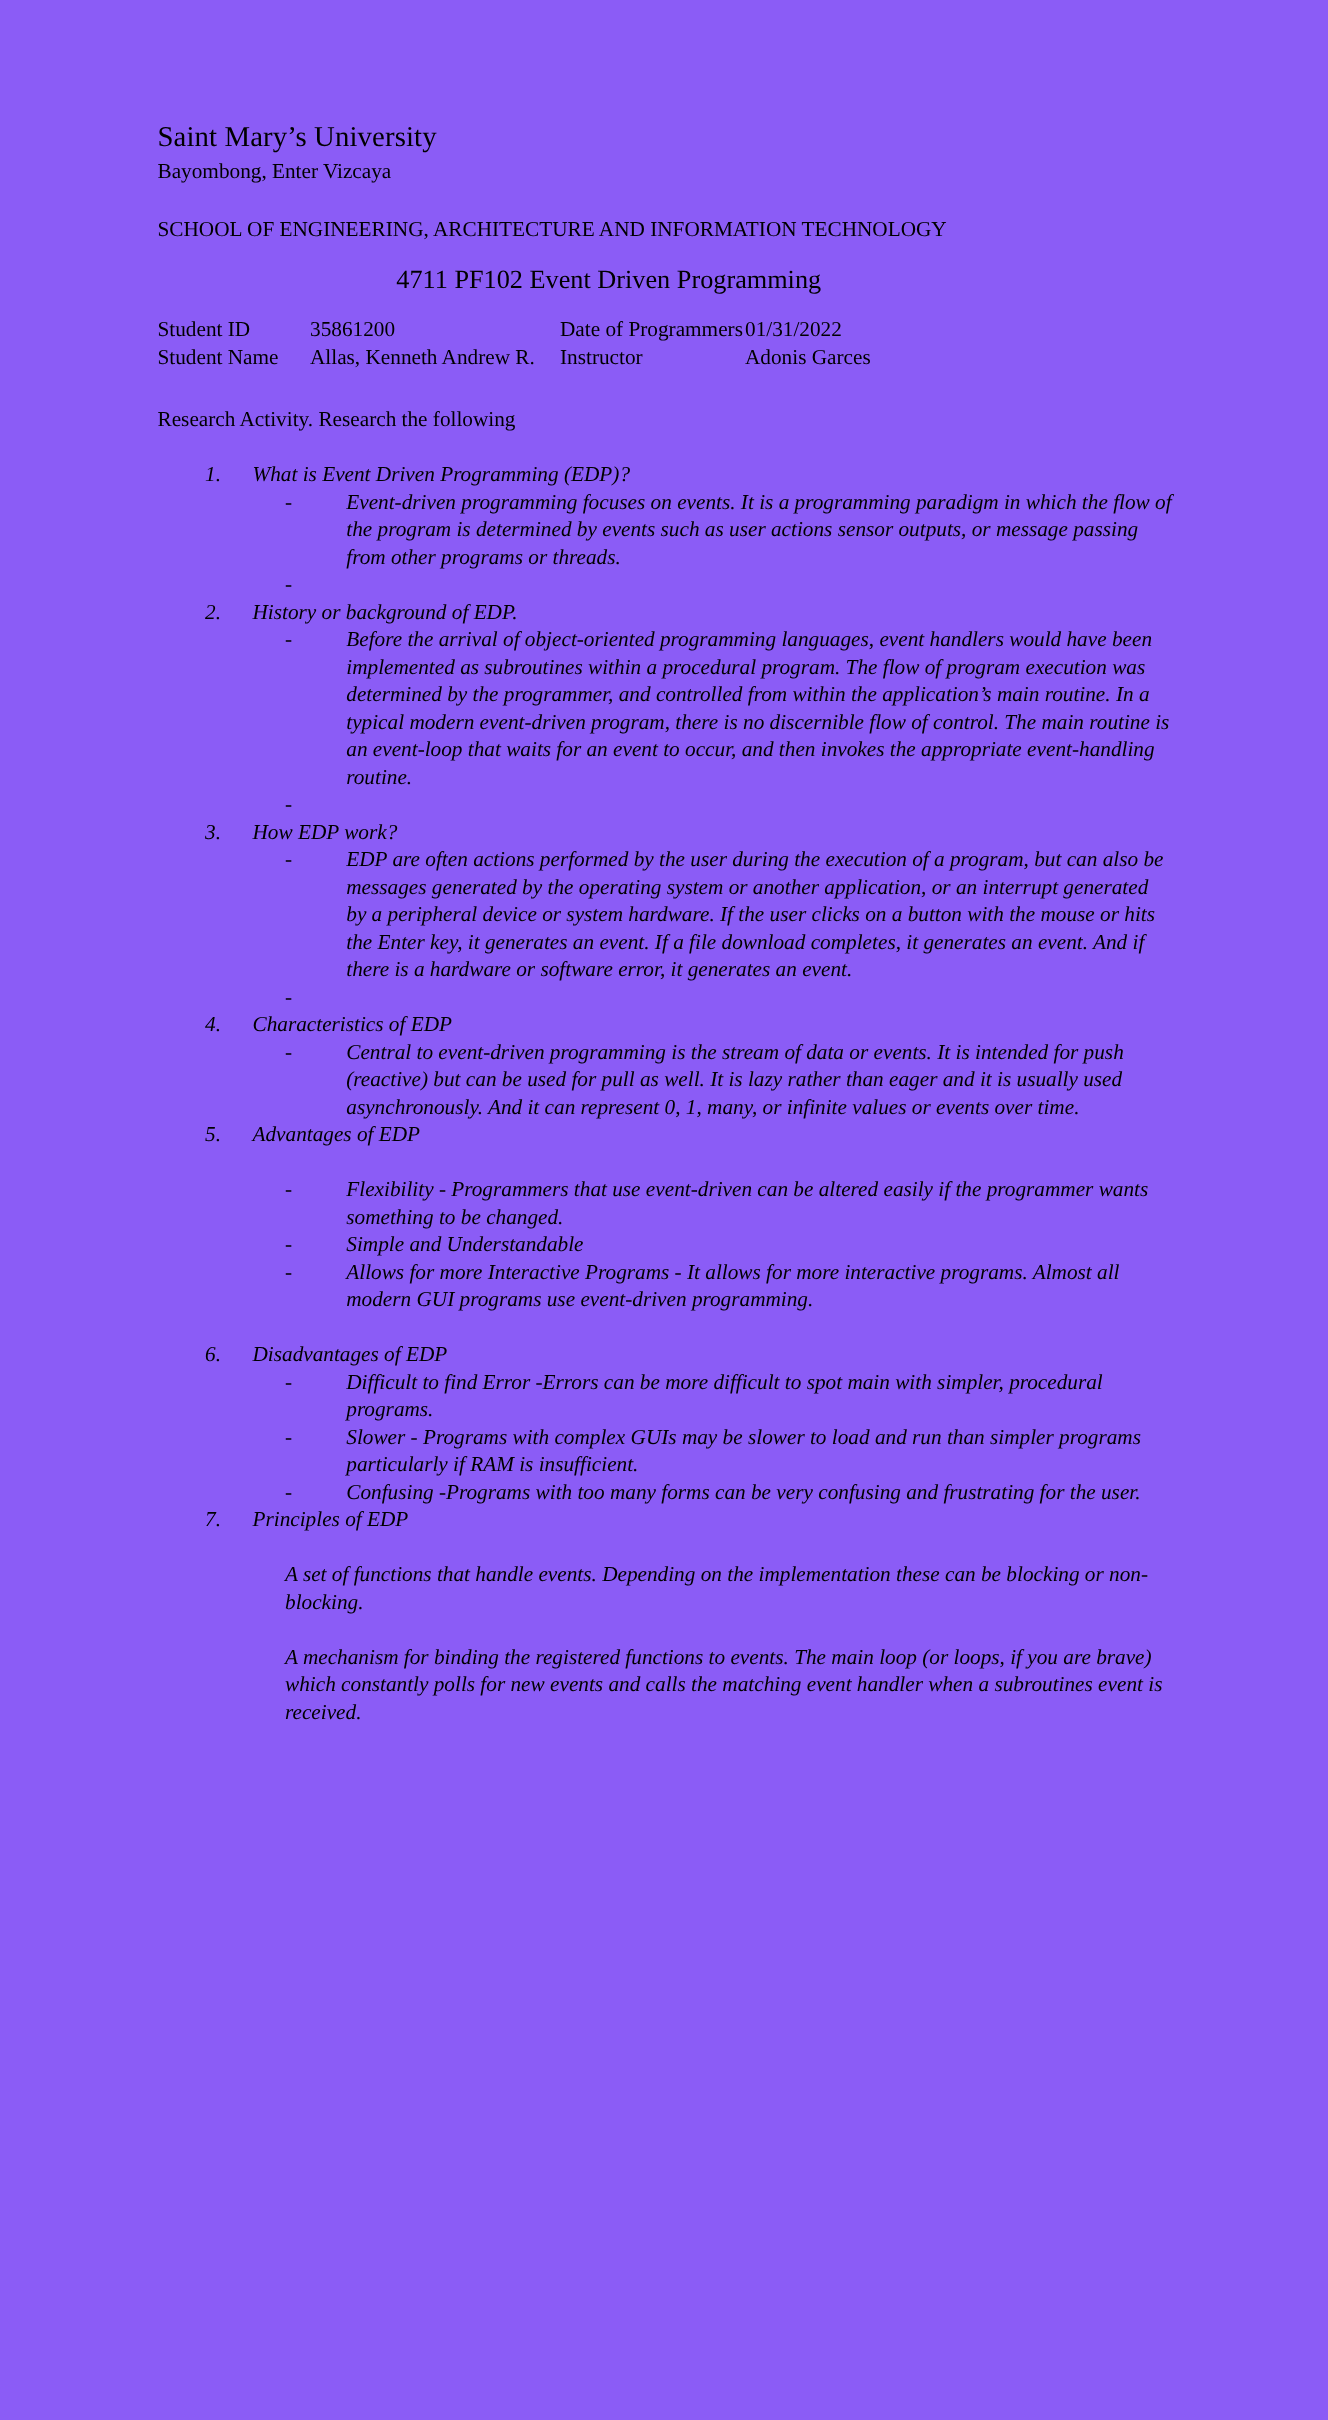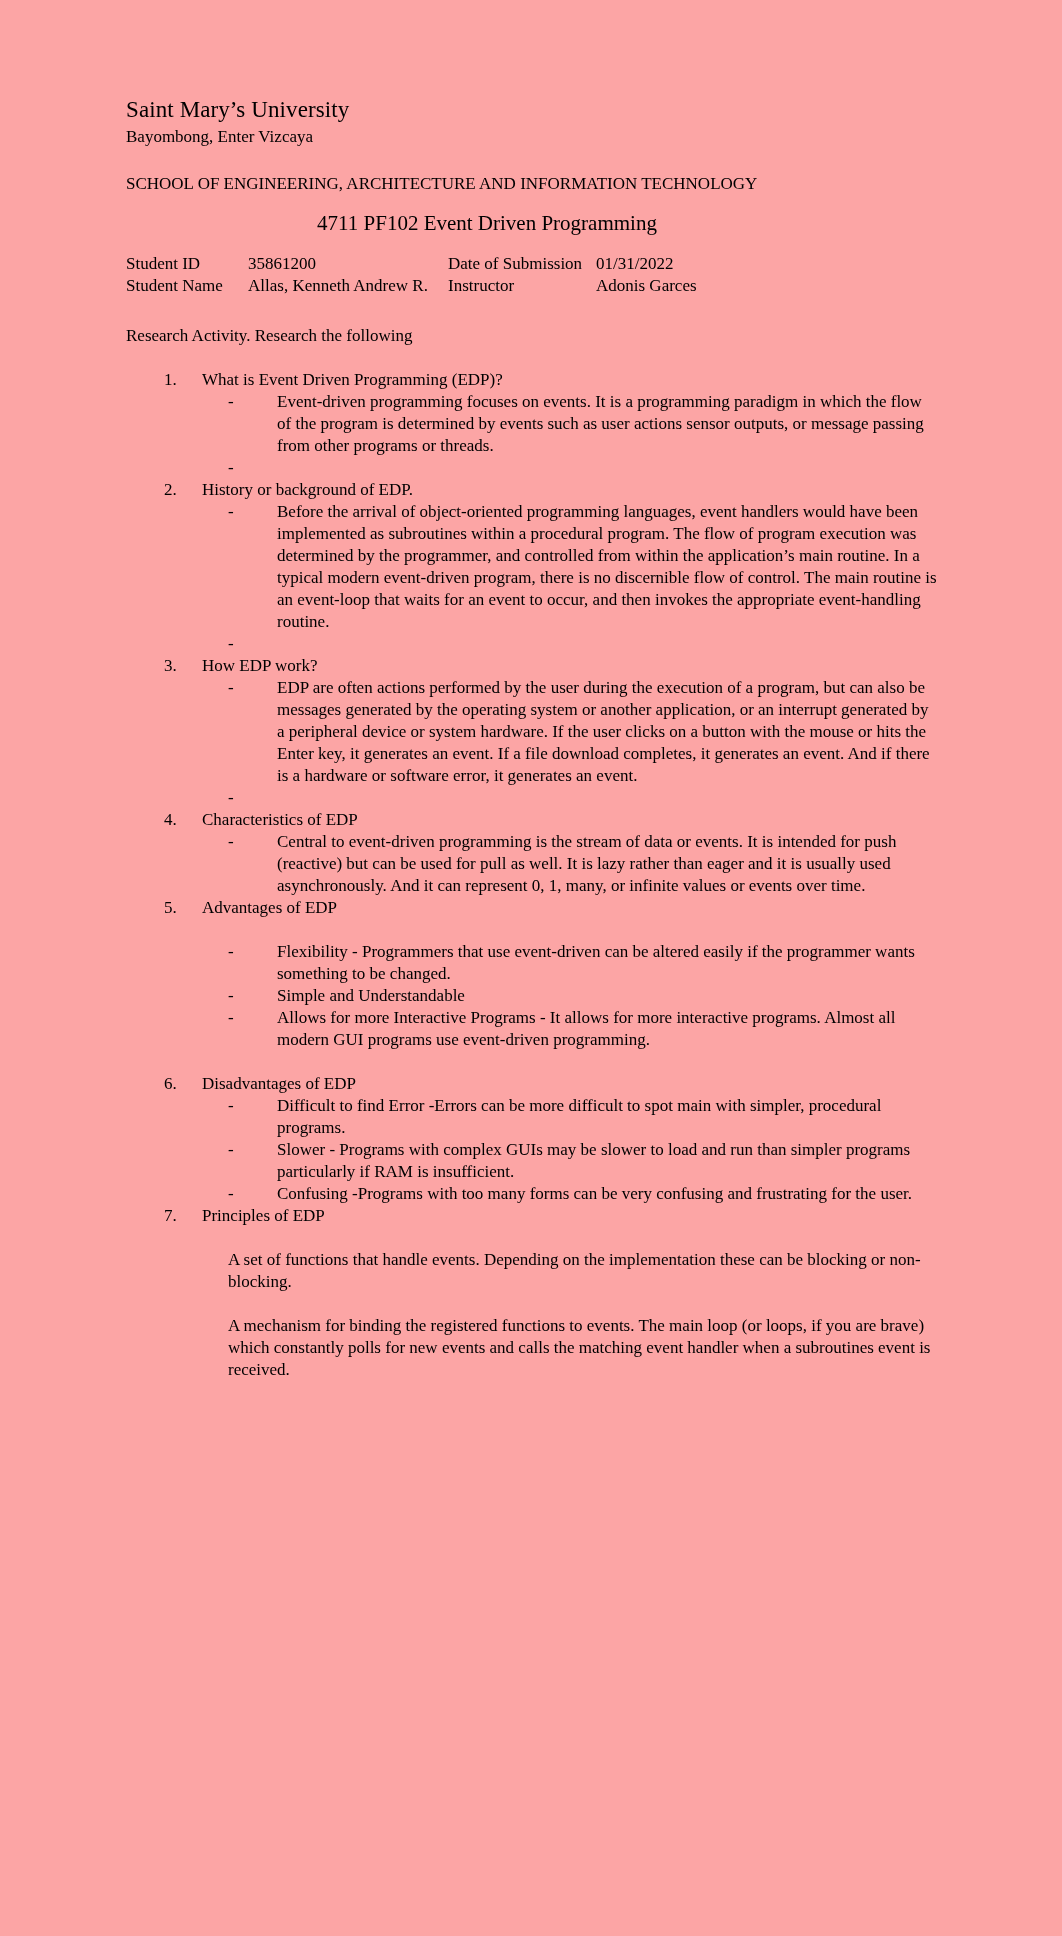--- a/index.html
+++ b/index.html
@@ -11,21 +11,21 @@
     width: 1062px;
     height: 1936px;
     font-family: "Liberation Serif", "DejaVu Serif", serif;
     color: #000000;
     -webkit-font-smoothing: antialiased;
   }
   .page {
     position: relative;
     width: 1062px;
     height: 1936px;
-    background: #fca5a5;
+    background: #8b5cf6;
     box-sizing: border-box;
     padding: 96px 124px 0 126px;
   }
   .doc-body {
     width: 812px;
   }
 
   
   .univ-name {
     font-size: 23px;
@@ -79,20 +79,21 @@
   
   ol.num-list {
     margin: 22px 0 0 0;
     padding: 0 0 0 55px;
     font-size: 17px;
     line-height: 22px;
   }
   ol.num-list > li {
     margin: 0;
     padding: 0 0 0 21px;
+    font-style: italic;
   }
   ol.num-list > li::marker {
     font-size: 17px;
   }
   .item-head {
     margin: 0;
   }
 
   
   ul.dash-list {
@@ -134,21 +135,21 @@
       <p class="univ-addr">Bayombong, Enter Vizcaya</p>
       <p class="school-line">SCHOOL OF ENGINEERING, ARCHITECTURE AND INFORMATION TECHNOLOGY</p>
       <p class="course-title">4711 PF102 Event Driven Programming</p>
     </div>
 
     <table class="info-table">
       <tbody>
         <tr>
           <td class="col-label">Student ID</td>
           <td class="col-value">35861200</td>
-          <td class="col-label2">Date of Submission</td>
+          <td class="col-label2">Date of Programmers</td>
           <td class="col-value2">01/31/2022</td>
         </tr>
         <tr>
           <td class="col-label">Student Name</td>
           <td class="col-value">Allas, Kenneth Andrew R.</td>
           <td class="col-label2">Instructor</td>
           <td class="col-value2">Adonis Garces</td>
         </tr>
       </tbody>
     </table>

